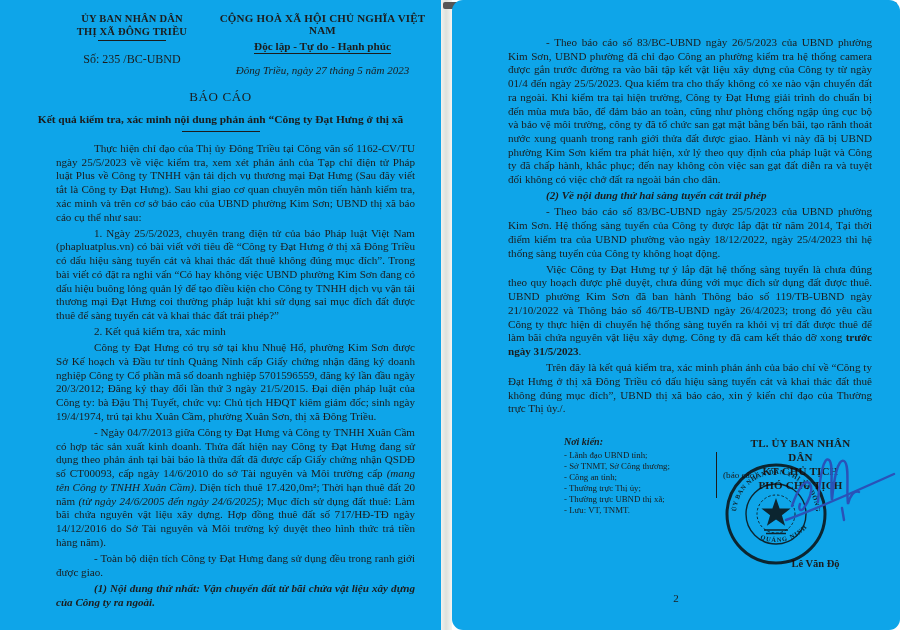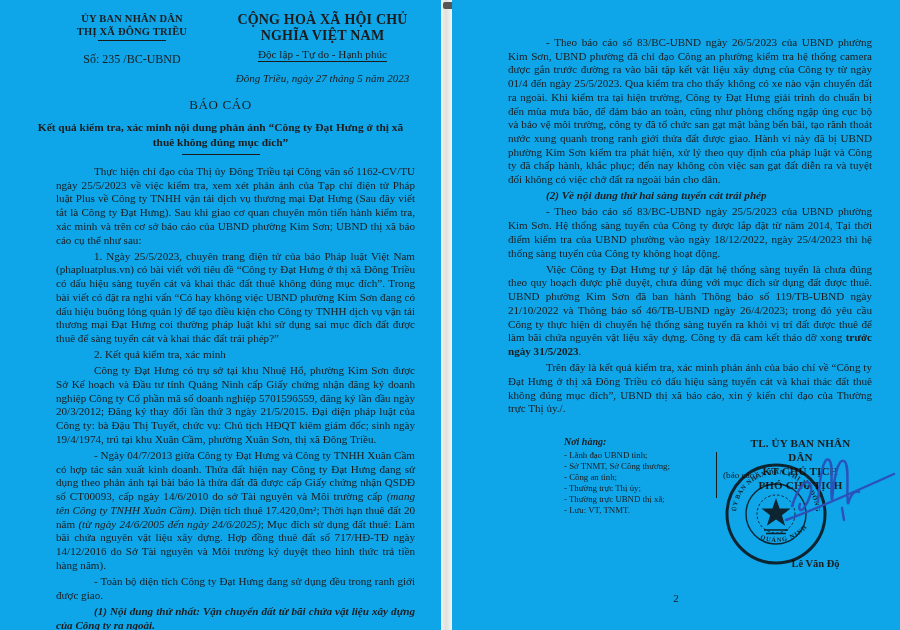--- a/index.html
+++ b/index.html
@@ -12,31 +12,31 @@
   }
   .edge-strip{position:absolute;top:0;left:0;width:4px;height:630px;background:#ebedec;}
   .page-seam{position:absolute;top:0;left:441px;width:11px;height:630px;
     background:linear-gradient(90deg,#f1f2ef 0%,#dde1dc 45%,#f4f5f2 100%);}
   .scan-bar-top{position:absolute;left:443px;top:2px;width:454px;height:7px;background:#565656;border-radius:2px;}
   .scan-mark{position:absolute;left:891px;top:16px;width:6px;height:6px;background:#6e6e6e;}
   .scan-line-bottom{position:absolute;left:0;top:621px;width:441px;height:2px;background:#474747;transform:rotate(0.12deg);}
 
   .page{position:absolute;top:0;height:630px;background:#0ea5e9;}
   .page-left{left:0;width:441px;}
-  .page-right{left:452px;width:448px;}
+  .page-right{left:452px;width:448px;border-radius:11px;}
 
   
   .hdr{display:flex;padding:12px 12px 0 48px;}
   .hdr-left{width:168px;text-align:center;}
   .hdr-left .org{font-weight:bold;font-size:10.5px;line-height:13px;letter-spacing:.2px;}
   .u-short{width:68px;border-bottom:1.4px solid #1c1c1c;margin:2px auto 0 auto;}
   .doc-no{font-size:12px;margin-top:11px;}
   .hdr-right{flex:1;text-align:center;}
-  .motto1{font-weight:bold;font-size:14px;letter-spacing:.2px;}
-  .motto2{font-weight:normal;font-size:11.2px;display:inline-block;border-bottom:1.4px solid #1c1c1c;padding-bottom:1px;margin-top:2px;}
+  .motto1{font-weight:bold;font-size:11px;letter-spacing:.2px;}
+  .motto2{font-weight:bold;font-size:11.2px;display:inline-block;border-bottom:1.4px solid #1c1c1c;padding-bottom:1px;margin-top:2px;}
   .dateline{font-style:italic;font-size:11px;margin-top:10px;}
 
   .title-block{text-align:center;margin-top:13px;}
   .title{font-weight:normal;font-size:13px;letter-spacing:.6px;}
   .subtitle{font-weight:bold;font-size:11.4px;line-height:15px;margin-top:7px;}
   .title-rule{width:78px;border-bottom:1.4px solid #1c1c1c;margin:4px auto 0 auto;}
 
   .body-l{padding:10px 26px 0 56px;}
   .body-r{padding:36px 28px 0 56px;}
   .para{font-size:11.1px;line-height:13.7px;text-align:justify;text-indent:38px;margin:0 0 2.5px 0;}
@@ -80,21 +80,20 @@
       <div class="motto1">CỘNG HOÀ XÃ HỘI CHỦ NGHĨA VIỆT NAM</div>
       <div><span class="motto2">Độc lập - Tự do - Hạnh phúc</span></div>
       <div class="dateline">Đông Triều, ngày 27 tháng 5 năm 2023</div>
     </div>
   </div>
 
   <div class="title-block">
     <div class="title">BÁO CÁO</div>
     <div class="subtitle">
       <div>Kết quả kiểm tra, xác minh nội dung phản ánh “Công ty Đạt Hưng ở thị xã</div>
-      <div>thuê không đúng mục đích”</div>
     </div>
     <div class="title-rule"></div>
   </div>
 
   <div class="body-l">
     <p class="para">Thực hiện chỉ đạo của Thị ủy Đông Triều tại Công văn số 1162-CV/TU ngày 25/5/2023 về việc kiểm tra, xem xét phản ánh của Tạp chí điện tử Pháp luật Plus về Công ty TNHH vận tải dịch vụ thương mại Đạt Hưng (Sau đây viết tắt là Công ty Đạt Hưng). Sau khi giao cơ quan chuyên môn tiến hành kiểm tra, xác minh và trên cơ sở báo cáo của UBND phường Kim Sơn; UBND thị xã báo cáo cụ thể như sau:</p>
     <p class="para">1. Ngày 25/5/2023, chuyên trang điện tử của báo Pháp luật Việt Nam (phapluatplus.vn) có bài viết với tiêu đề “Công ty Đạt Hưng ở thị xã Đông Triều có dấu hiệu sàng tuyển cát và khai thác đất thuê không đúng mục đích”. Trong bài viết có đặt ra nghi vấn “Có hay không việc UBND phường Kim Sơn đang có dấu hiệu buông lỏng quản lý để tạo điều kiện cho Công ty TNHH dịch vụ vận tải thương mại Đạt Hưng coi thường pháp luật khi sử dụng sai mục đích đất được thuê để sàng tuyển cát và khai thác đất trái phép?”</p>
     <p class="para">2. Kết quả kiểm tra, xác minh</p>
     <p class="para">Công ty Đạt Hưng có trụ sở tại khu Nhuệ Hổ, phường Kim Sơn được Sở Kế hoạch và Đầu tư tỉnh Quảng Ninh cấp Giấy chứng nhận đăng ký doanh nghiệp Công ty Cổ phần mã số doanh nghiệp 5701596559, đăng ký lần đầu ngày 20/3/2012; Đăng ký thay đổi lần thứ 3 ngày 21/5/2015. Đại diện pháp luật của Công ty: bà Đậu Thị Tuyết, chức vụ: Chủ tịch HĐQT kiêm giám đốc; sinh ngày 19/4/1974, trú tại khu Xuân Cầm, phường Xuân Sơn, thị xã Đông Triều.</p>
     <p class="para"><span>- Ngày 04/7/2013 giữa Công ty Đạt Hưng và Công ty TNHH Xuân Cầm có hợp tác sản xuất kinh doanh. Thửa đất hiện nay Công ty Đạt Hưng đang sử dụng theo phản ánh tại bài báo là thửa đất đã được cấp Giấy chứng nhận QSDĐ số CT00093, cấp ngày 14/6/2010 do sở Tài nguyên và Môi trường cấp </span><span class="it">(mang tên Công ty TNHH Xuân Cầm)</span><span>. Diện tích thuê 17.420,0m²; Thời hạn thuê đất 20 năm </span><span class="it">(từ ngày 24/6/2005 đến ngày 24/6/2025)</span><span>; Mục đích sử dụng đất thuê: Làm bãi chứa nguyên vật liệu xây dựng. Hợp đồng thuê đất số 717/HĐ-TĐ ngày 14/12/2016 do Sở Tài nguyên và Môi trường ký duyệt theo hình thức trả tiền hàng năm).</span></p>
@@ -107,21 +106,21 @@
 
   <div class="body-r">
     <p class="para">- Theo báo cáo số 83/BC-UBND ngày 26/5/2023 của UBND phường Kim Sơn, UBND phường đã chỉ đạo Công an phường kiểm tra hệ thống camera được gắn trước đường ra vào bãi tập kết vật liệu xây dựng của Công ty từ ngày 01/4 đến ngày 25/5/2023. Qua kiểm tra cho thấy không có xe nào vận chuyển đất ra ngoài. Khi kiểm tra tại hiện trường, Công ty Đạt Hưng giải trình do chuẩn bị đến mùa mưa bão, để đảm bảo an toàn, cũng như phòng chống ngập úng cục bộ và bảo vệ môi trường, công ty đã tổ chức san gạt mặt bằng bến bãi, tạo rãnh thoát nước xung quanh trong ranh giới thửa đất được giao. Hành vi này đã bị UBND phường Kim Sơn kiểm tra phát hiện, xử lý theo quy định của pháp luật và Công ty đã chấp hành, khắc phục; đến nay không còn việc san gạt đất diễn ra và tuyệt đối không có việc chở đất ra ngoài bán cho dân.</p>
     <p class="para bi">(2) Về nội dung thứ hai sàng tuyển cát trái phép</p>
     <p class="para">- Theo báo cáo số 83/BC-UBND ngày 25/5/2023 của UBND phường Kim Sơn. Hệ thống sàng tuyển của Công ty được lắp đặt từ năm 2014, Tại thời điểm kiểm tra của UBND phường vào ngày 18/12/2022, ngày 25/4/2023 thì hệ thống sàng tuyển của Công ty không hoạt động.</p>
     <p class="para"><span>Việc Công ty Đạt Hưng tự ý lắp đặt hệ thống sàng tuyển là chưa đúng theo quy hoạch được phê duyệt, chưa đúng với mục đích sử dụng đất được thuê. UBND phường Kim Sơn đã ban hành Thông báo số 119/TB-UBND ngày 21/10/2022 và Thông báo số 46/TB-UBND ngày 26/4/2023; trong đó yêu cầu Công ty thực hiện di chuyển hệ thống sàng tuyển ra khỏi vị trí đất được thuê để làm bãi chứa nguyên vật liệu xây dựng. Công ty đã cam kết tháo dỡ xong </span><span class="b">trước ngày 31/5/2023</span><span>.</span></p>
     <p class="para">Trên đây là kết quả kiểm tra, xác minh phản ánh của báo chí về “Công ty Đạt Hưng ở thị xã Đông Triều có dấu hiệu sàng tuyển cát và khai thác đất thuê không đúng mục đích”, UBND thị xã báo cáo, xin ý kiến chỉ đạo của Thường trực Thị ủy./.</p>
 
     <div class="footer">
       <div class="recipients">
-        <div class="recip-label">Nơi hàng:</div>
+        <div class="recip-label">Nơi kiến:</div>
         <div class="recip-item">- Lãnh đạo UBND tỉnh;</div>
         <div class="recip-item">- Sở TNMT, Sở Công thương;</div>
         <div class="recip-item">- Công an tỉnh;</div>
         <div class="recip-item">- Thường trực Thị ủy;</div>
         <div class="recip-item">- Thường trực UBND thị xã;</div>
         <div class="recip-item">- Lưu: VT, TNMT.</div>
         <div class="recip-bar"></div>
         <div class="recip-note">(báo cáo)</div>
       </div>
 

